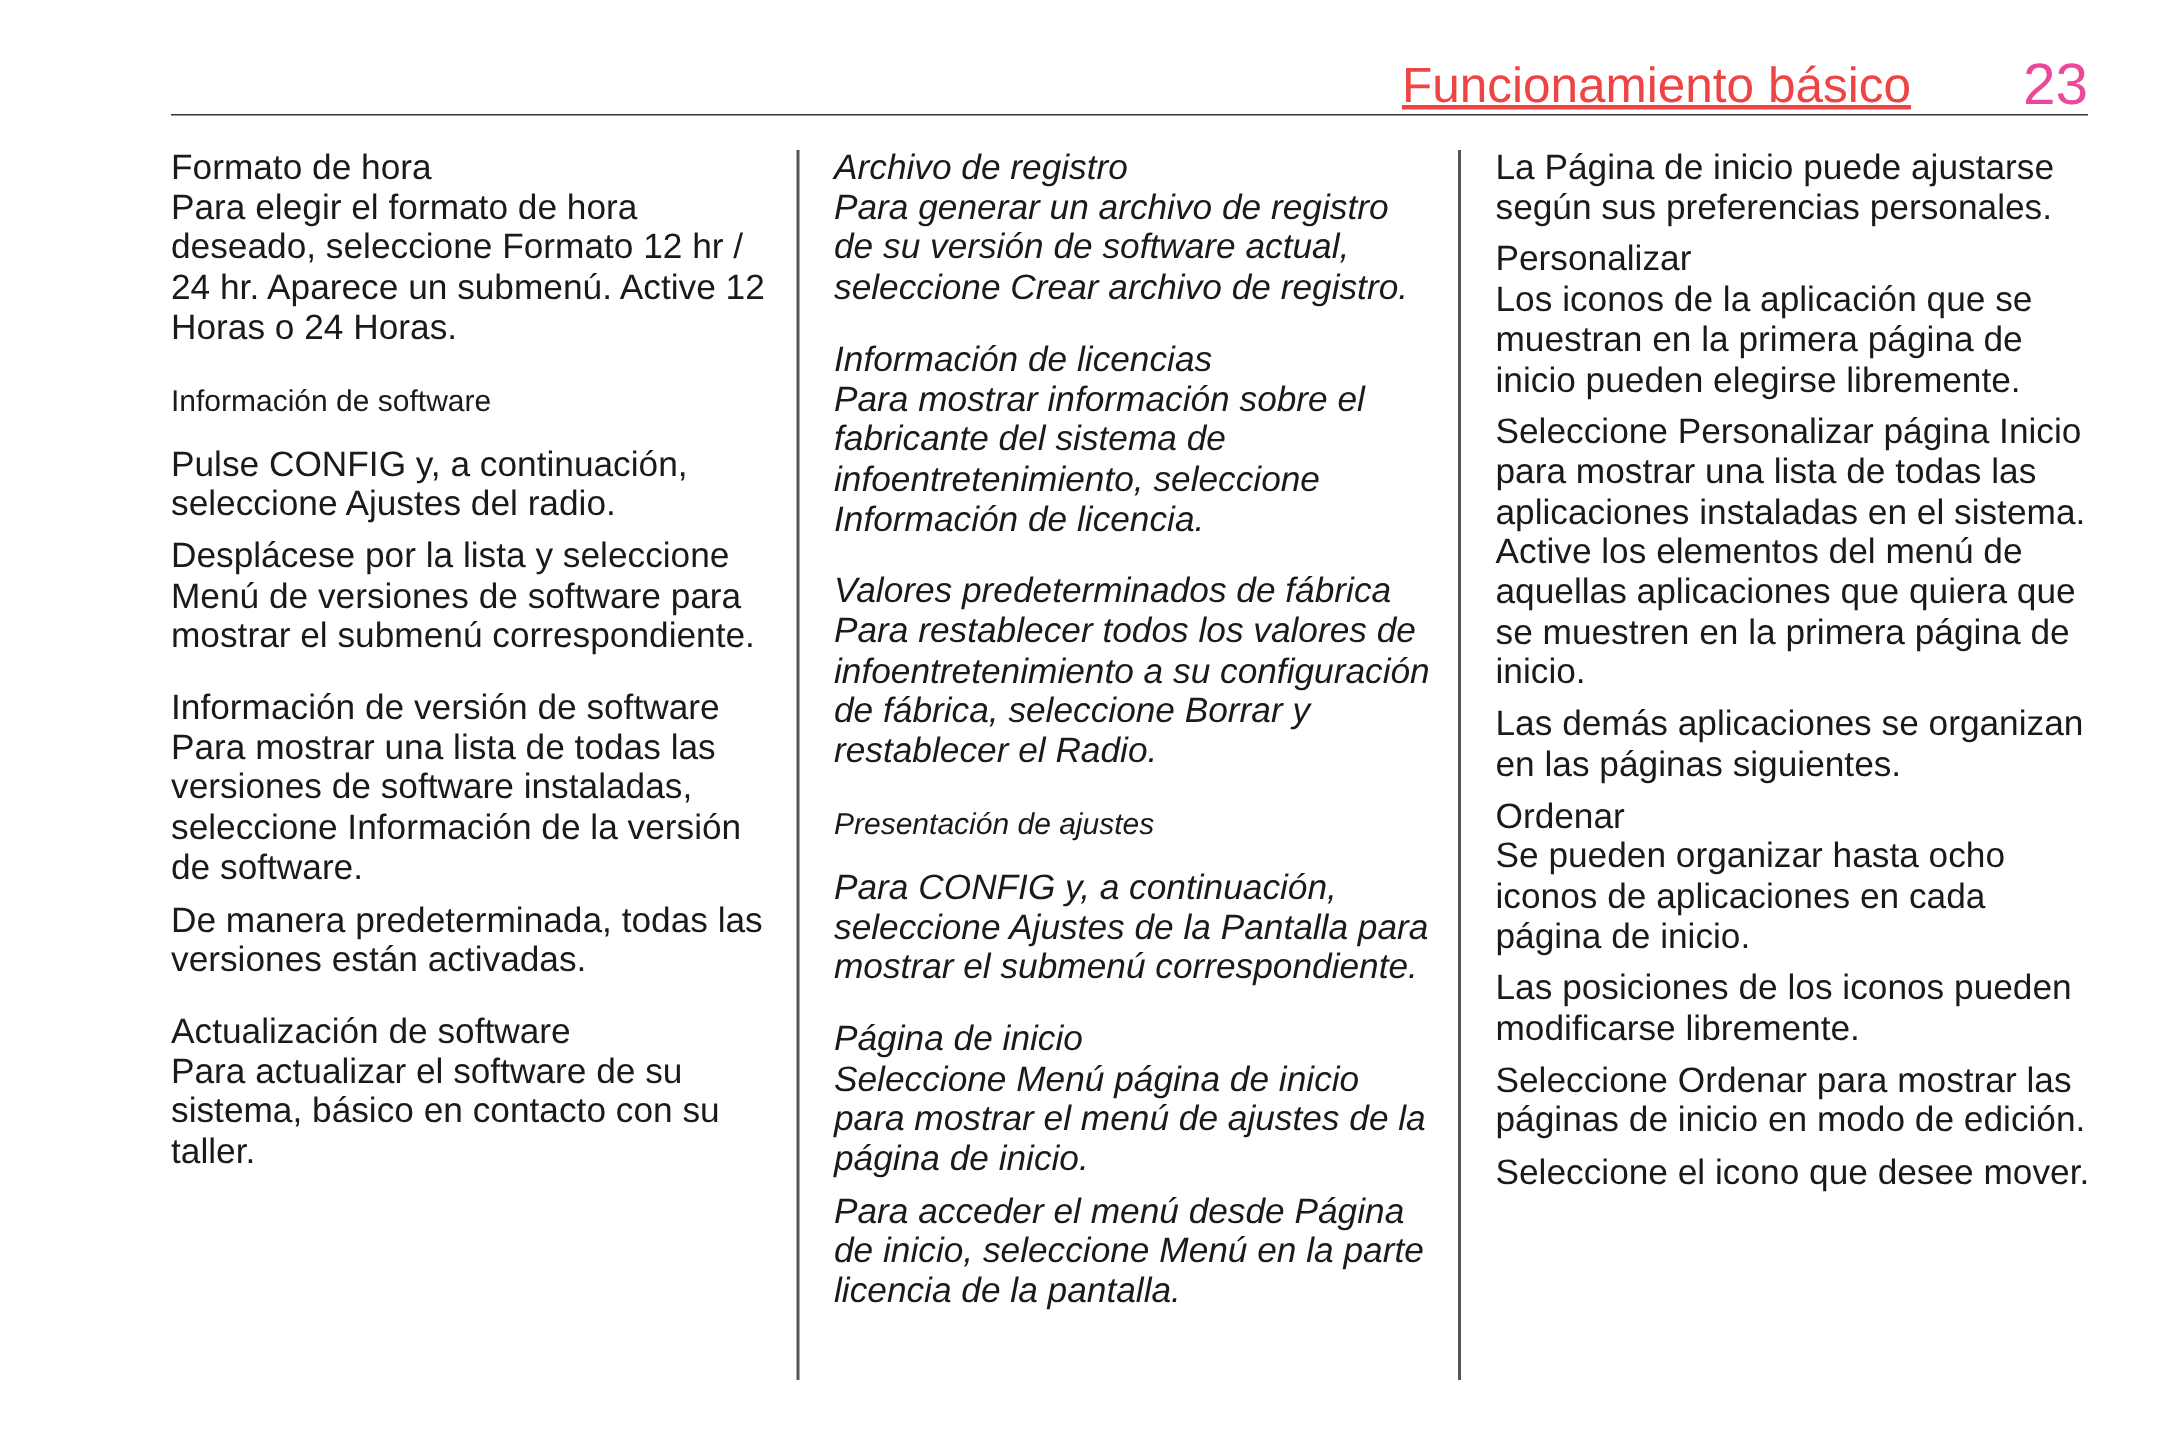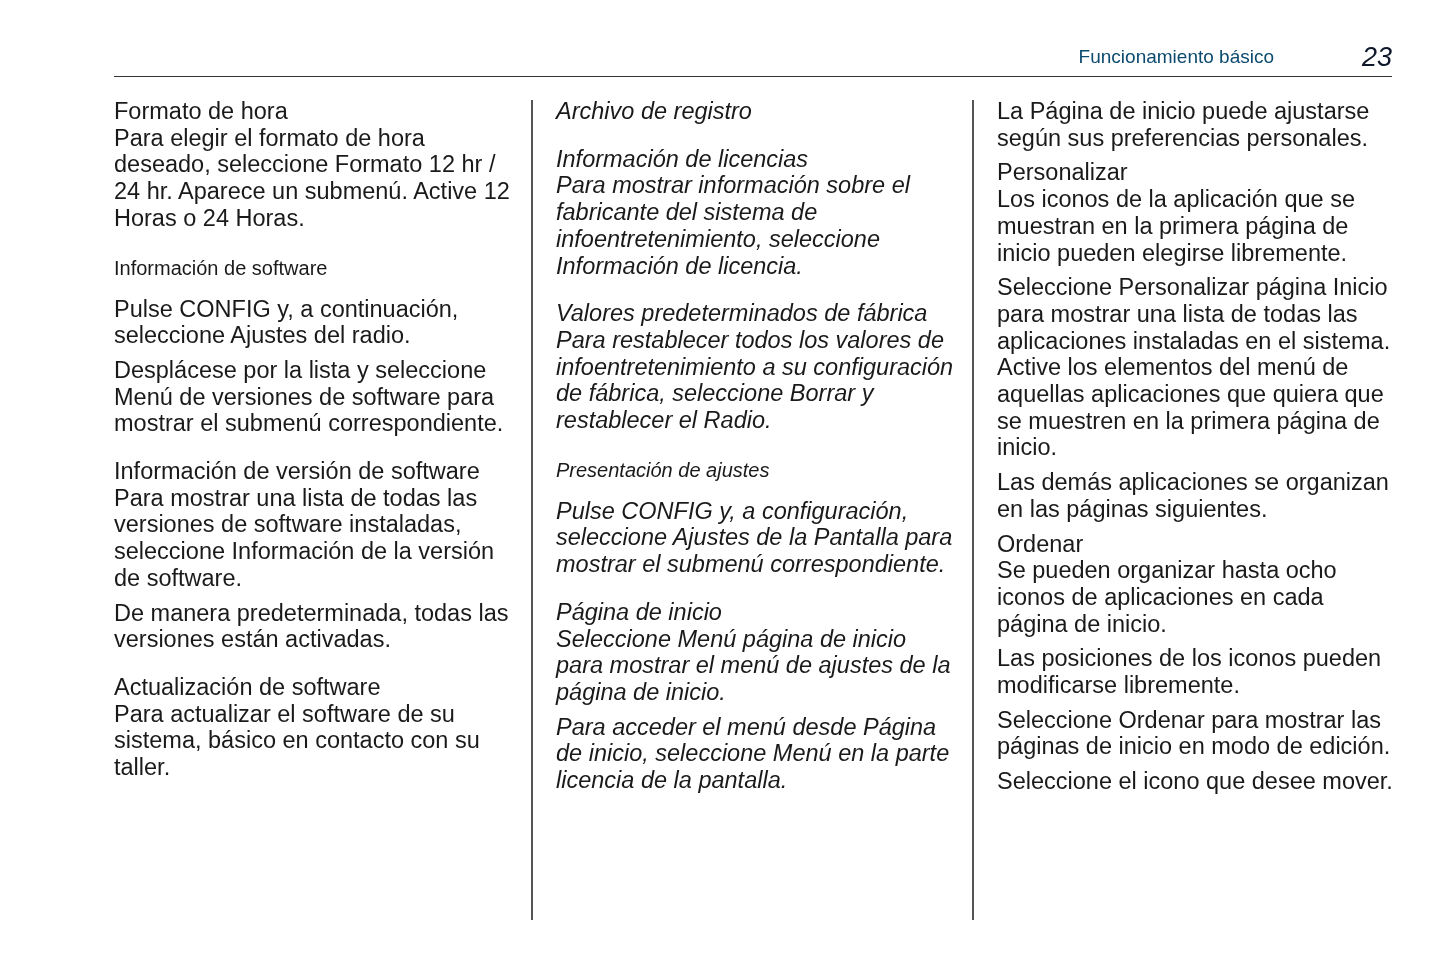--- a/index.html
+++ b/index.html
@@ -20,32 +20,32 @@
       left: 114px;
       top: 38px;
       width: 1278px;
       height: 38px;
       border-bottom: 1.5px solid #333;
     }
     .header-title {
       position: absolute;
       right: 118px;
       top: 2px;
-      font-size: 19px;
+      font-size: 33px;
       line-height: 34px;
-      color: #0c4a6e;
+      color: #ef4444;
+      text-decoration: underline;
     }
     .page-number {
       position: absolute;
       right: 0px;
       top: 2px;
-      font-size: 27px;
+      font-size: 39px;
       line-height: 34px;
-      color: #0f172a;
-      font-style: italic;
+      color: #ec4899;
     }
     .col {
       position: absolute;
       top: 98px;
       width: 400px;
       font-size: 23.5px;
       line-height: 26.7px;
     }
     .col1 { left: 114px; }
     .col2 { left: 556px; font-style: italic; }
@@ -98,32 +98,33 @@
   </div>
   <div class="block">
     <div class="sub">Actualización de software</div>
     <div class="p">Para actualizar el software de su sistema, básico en contacto con su taller.</div>
   </div>
 </div>
 
 <div class="col col2">
   <div class="block">
     <div class="sub">Archivo de registro</div>
+    <div class="p">Para generar un archivo de registro de su versión de software actual, seleccione Crear archivo de registro.</div>
   </div>
   <div class="block">
     <div class="sub">Información de licencias</div>
     <div class="p">Para mostrar información sobre el fabricante del sistema de infoentretenimiento, seleccione Información de licencia.</div>
   </div>
   <div class="block">
     <div class="sub">Valores predeterminados de fábrica</div>
     <div class="p">Para restablecer todos los valores de infoentretenimiento a su configuración de fábrica, seleccione Borrar y restablecer el Radio.</div>
   </div>
   <div class="block">
     <div class="h2">Presentación de ajustes</div>
-    <div class="p">Pulse CONFIG y, a configuración, seleccione Ajustes de la Pantalla para mostrar el submenú correspondiente.</div>
+    <div class="p">Para CONFIG y, a continuación, seleccione Ajustes de la Pantalla para mostrar el submenú correspondiente.</div>
   </div>
   <div class="block">
     <div class="sub">Página de inicio</div>
     <div class="p">Seleccione Menú página de inicio para mostrar el menú de ajustes de la página de inicio.</div>
     <div class="p">Para acceder el menú desde Página de inicio, seleccione Menú en la parte licencia de la pantalla.</div>
   </div>
 </div>
 
 <div class="col col3">
   <div class="p">La Página de inicio puede ajustarse según sus preferencias personales.</div>

